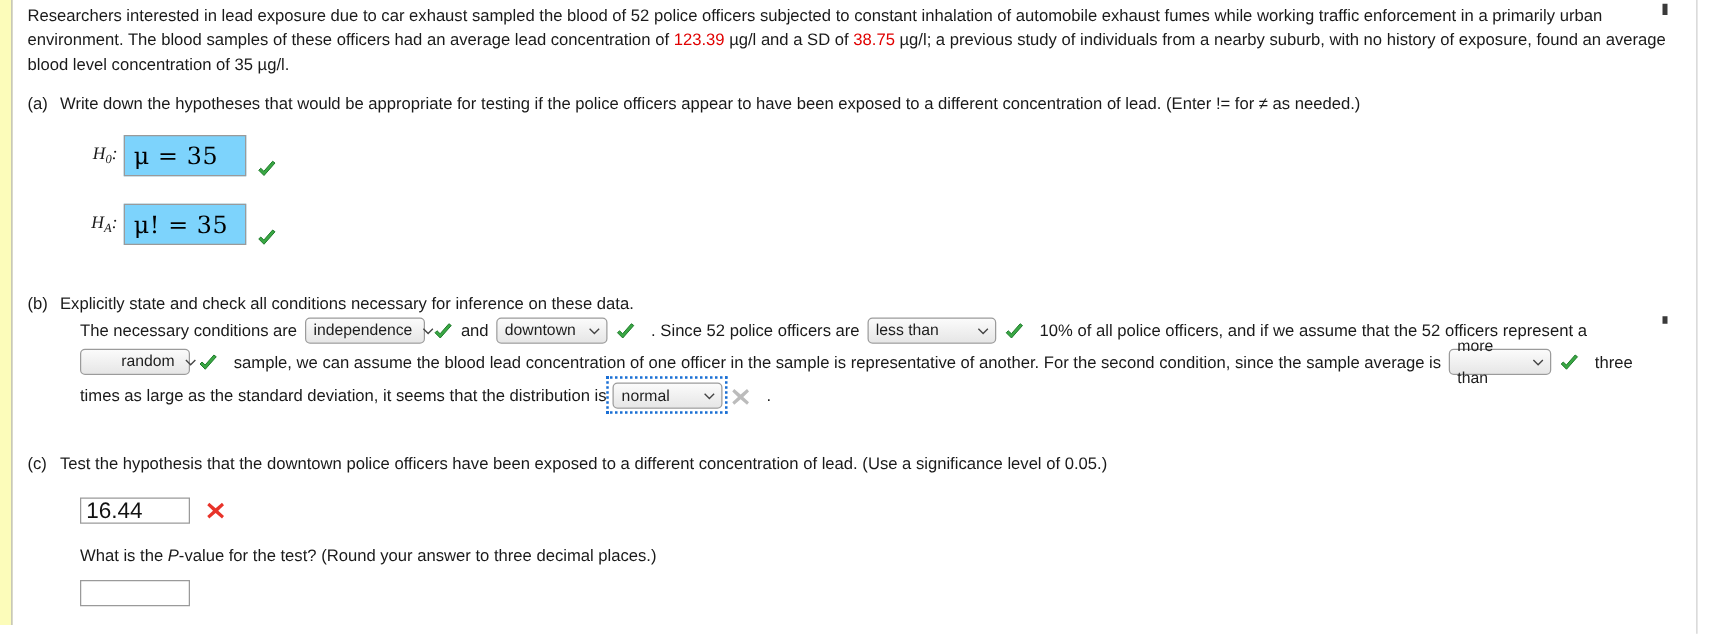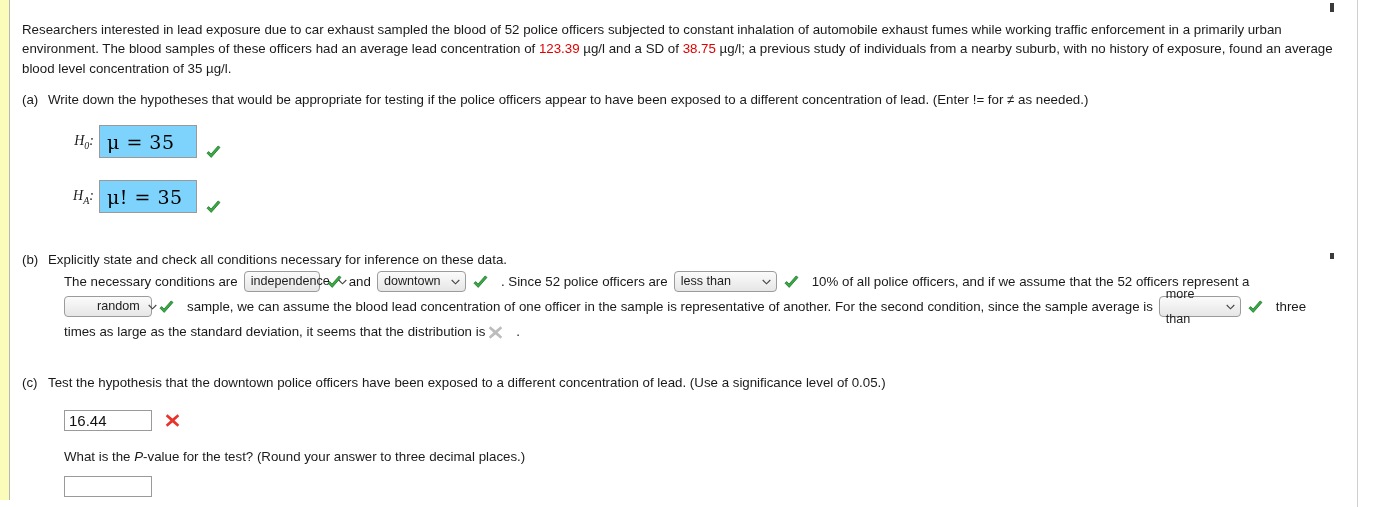--- a/index.html
+++ b/index.html
@@ -55,21 +55,21 @@
   #content {
     position: absolute;
     left: 22px;
     top: 0;
     width: 1320px;
   }
 
   
   .intro {
     margin: 0;
-    padding-top: 20px;
+    padding-top: 3px;
     line-height: 19.3px;
     width: 1312px;
   }
   .num-red { color: #e00000; }
 
   
   .part {
     position: relative;
     display: block;
   }
@@ -147,21 +147,21 @@
     padding: 0 5px 0 6px;
     vertical-align: middle;
     position: relative;
     top: -1px;
   }
   .sel .chev {
     margin-left: 8px;
     display: inline-block;
     line-height: 0;
   }
-  .sel.w-independence { width: 76px; }
+  .sel.w-independence { width: 96px; }
   .sel.w-normality    { width: 89px; }
   .sel.w-lessthan     { width: 103px; }
   .sel.w-random       { width: 88px; padding-left: 32px; }
   .sel.w-morethan     { width: 82px; justify-content: flex-end; }
   .sel.w-normal       { width: 88px; }
 
   .sel-focus {
     display: inline-block;
     border: 2px dotted #1a6fd4;
     padding: 3px 2px 2px 3px;
@@ -172,21 +172,21 @@
   .sel-focus .sel { top: 0; }
 
   
   .tinput {
     width: 88px;
     height: 21px;
     box-sizing: border-box;
     border: 1px solid #9a9a9a;
     background: #fff;
     font-family: "Liberation Sans", sans-serif;
-    font-size: 15px;
+    font-size: 18px;
     color: #111;
     padding: 0 4px;
     display: inline-flex;
     align-items: center;
     vertical-align: middle;
   }
 
   .inline-row {
     display: flex;
     align-items: center;
@@ -304,21 +304,28 @@
             <span>more than</span>
             <span class="chev">
                   <svg width="9" height="6" viewBox="0 0 9 6">
                 <path d="M0.7 1 L4.5 4.8 L8.3 1" fill="none" stroke="#444" stroke-width="1.1"></path>
               </svg>
               </span>
           </span><span class="gap"></span><span class="mark">
               <svg width="17" height="17" viewBox="0 0 17 17">
               <path d="M2 9.2 L6.2 13.4 L15 3.4 L13.1 2 L6.1 10 L3.6 7.6 Z" fill="#3aa844" stroke="#1d7a2a" stroke-width="0.8"></path>
             </svg>
-        </span><span class="gap"></span><span class="gap"></span><span>three times as large as the standard deviation, it seems that the distribution is</span><span class="mark" style="margin-left:2px;">
+        </span><span class="gap"></span><span class="gap"></span><span>three times as large as the standard deviation, it seems that the distribution is</span><span class="sel-focus"><span class="sel w-normal">
+              <span>normal</span>
+              <span class="chev">
+                      <svg width="9" height="6" viewBox="0 0 9 6">
+                  <path d="M0.7 1 L4.5 4.8 L8.3 1" fill="none" stroke="#444" stroke-width="1.1"></path>
+                </svg>
+                  </span>
+            </span></span><span class="mark" style="margin-left:2px;">
               <svg width="17" height="17" viewBox="0 0 17 17">
                 <path d="M3.4 2.2 L8.5 6.6 L13.6 2.2 L15.2 4.2 L10.6 8.5 L15.2 12.8 L13.6 14.8 L8.5 10.4 L3.4 14.8 L1.8 12.8 L6.4 8.5 L1.8 4.2 Z" fill="#bcbcbc"></path>
               </svg>
         </span><span class="gap"></span><span class="gap"></span><span>.</span>
       </div>
     </div>
 
     <div class="part" style="margin-top:29px;">
       <div class="part-head">
         <span class="part-letter">(c)</span>

